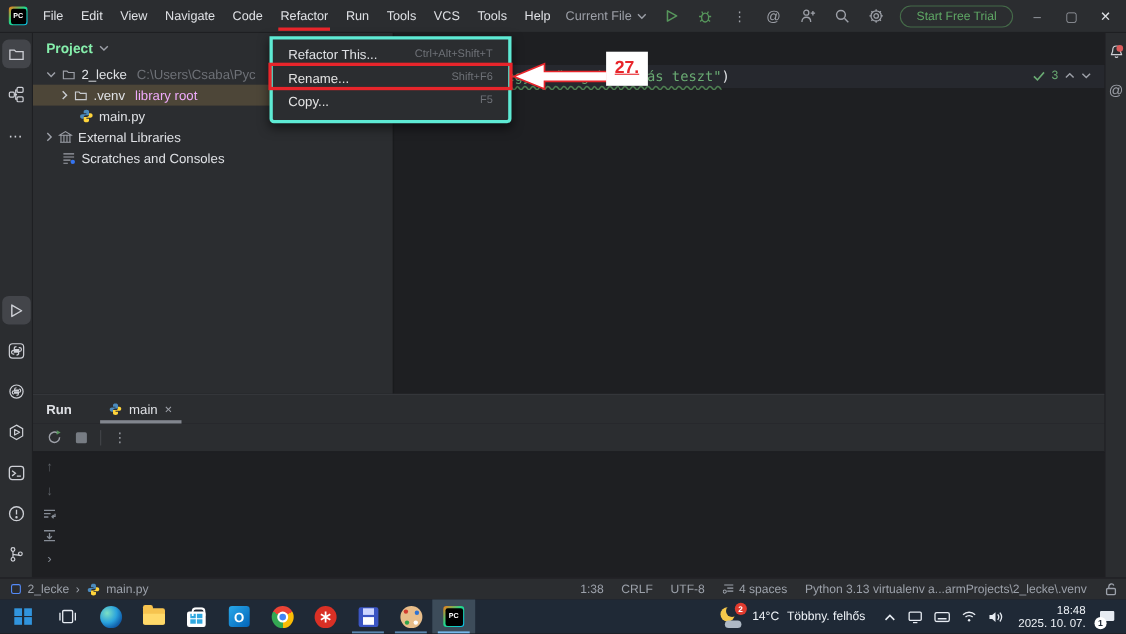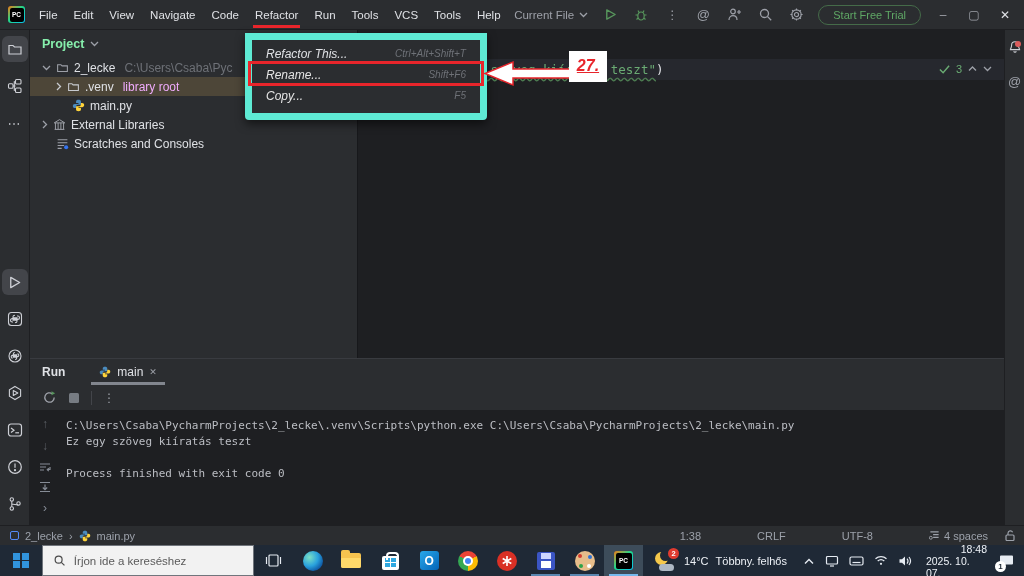--- a/index.html
+++ b/index.html
@@ -25,23 +25,23 @@
   .tb-right { margin-left:auto; display:flex; align-items:center; gap:13px; padding-right:10px; }
   .runcfg { display:flex; align-items:center; gap:5px; color:#9da0a8; font-size:11.5px; }
   .tb-icon { display:flex; align-items:center; justify-content:center; width:18px; height:18px; }
   .at-glyph { font-size:13px; color:#9da0a8; }
   .trial-btn { border:1px solid #456b49; color:#5fa765; border-radius:12px;
                padding:3px 14px; font-size:11px; }
   .win-btn { color:#9da0a8; font-size:12px; width:18px; text-align:center; }
   .win-btn.close { color:#dfe1e5; }
 
   
-  .dropdown { position:absolute; left:-2px; top:calc(100% + 3px); width:242px;
-              background:#2b2d30; border:7px solid #5eead4; border-radius:0 0 4px 4px;
-              padding:4px 0 6px 0; z-index:45; box-shadow:0 4px 10px rgba(0,0,0,.55);font-style:italic; }
+  .dropdown { position:absolute; left:-2px; top:calc(100% + 3px); width:220px;
+              background:#2b2d30; border:3px solid #5eead4; border-radius:0 0 4px 4px;
+              padding:4px 0 6px 0; z-index:45; box-shadow:0 4px 10px rgba(0,0,0,.55); }
   .dd-row { display:flex; align-items:center; height:21px; padding:0 14px; font-size:12px; }
   .dd-label { color:#dfe1e5; line-height:21px; }
   .dd-row.disabled .dd-label { color:#e5e5e5; }
   .dd-short { margin-left:auto; color:#6e7177; font-size:10px; }
   .annot-box { position:absolute; left:-4px; right:-4px; top:21px; height:25px;
                border:3px solid #e8252b; z-index:61; }
   .annot-arrow { position:absolute; left:calc(100% + 3px); top:20px; z-index:62; }
   .annot-step { position:absolute; left:calc(100% + 89px); top:11px; width:38px; height:31px;
                 background:#fff; color:#e8252b; font-weight:700; font-size:16px;
                 display:flex; align-items:center; justify-content:center;
@@ -113,21 +113,21 @@
                   font-size:11px; color:#bcbec4; }
   .console-line { min-height:16px; line-height:16px; white-space:pre; }
 
   
   .statusbar { position:absolute; left:0; top:525px; width:1024px; height:20px;
                background:#2b2d30; border-top:1px solid #1e1f22; display:flex;
                align-items:center; color:#9ca1aa; font-size:11px; padding:0 8px 0 10px; }
   .crumb { display:flex; align-items:center; gap:6px; }
   .crumb-proj-icon { width:9px; height:9px; border:1.5px solid #548af7; border-radius:2px; }
   .sb-right { margin-left:auto; display:flex; align-items:center; gap:16px; }
-  .sb-item { display:flex; align-items:center; gap:4px; white-space:nowrap;margin-left:40px; }
+  .sb-item { display:flex; align-items:center; gap:4px; white-space:nowrap; }
 
   
   .taskbar { position:absolute; left:0; top:545px; width:1024px; height:31px;
              background:#1f2936; display:flex; align-items:stretch; z-index:50; }
   .tb-slot { width:39px; display:flex; align-items:center; justify-content:center;
              position:relative; }
   .start-slot { width:42px; }
   .win-logo { display:grid; grid-template-columns:7px 7px; grid-template-rows:7px 7px;
               gap:1.5px; }
   .win-logo div { background:#3194dd; }
@@ -480,26 +480,20 @@
         <span>↑</span>
         <span>↓</span>
         <svg width="14" height="12" viewBox="0 0 14 12">
           <path d="M2 3h10 M2 6h6 M12 6v2.5H9.5 M10.8 7.2 9.3 8.7l1.5 1.5 M2 9h4" fill="none" stroke="#868c96" stroke-width="1.2"></path>
         </svg>
         <svg width="14" height="12" viewBox="0 0 14 12">
           <path d="M2 1.5h10 M7 3.5v5 M4.8 6.5 7 8.7 9.2 6.5 M2 10.5h10" fill="none" stroke="#868c96" stroke-width="1.2"></path>
         </svg>
         <span style="color:#868c96">›</span>
       </div>
-      <div class="console-body">
-        <div class="console-line">C:\Users\Csaba\PycharmProjects\2_lecke\.venv\Scripts\python.exe C:\Users\Csaba\PycharmProjects\2_lecke\main.py</div>
-        <div class="console-line">Ez egy szöveg kiíratás teszt</div>
-        <div class="console-line"></div>
-        <div class="console-line">Process finished with exit code 0</div>
-      </div>
     </div>
   </div>
 
   <div class="statusbar">
     <div class="crumb">
       <span class="crumb-proj-icon"></span>
       <span>2_lecke</span>
       <span>›</span>
       <svg width="12" height="12" viewBox="0 0 16 16">
         <path fill="#4b8bbe" d="M8 1C6 1 5 1.8 5 3v2h3v1H3.5C2 6 1 7 1 8.5S2 11 3.5 11H5V9.5C5 8 6 7 7.5 7H11V3c0-1.2-1-2-3-2z"></path>
@@ -511,42 +505,36 @@
       <span class="sb-item">1:38</span>
       <span class="sb-item">CRLF</span>
       <span class="sb-item">UTF-8</span>
       <span class="sb-item">
         <svg width="11" height="11" viewBox="0 0 12 12">
           <path d="M1.5 2h9 M4.5 5h6 M4.5 8h6" fill="none" stroke="#9ca1aa" stroke-width="1.2"></path>
             <circle cx="2" cy="8.5" r="1.6" fill="none" stroke="#9ca1aa" stroke-width="1"></circle>
         </svg>
         <span>4 spaces</span>
       </span>
+      <span class="sb-item">Python 3.13 virtualenv a...armProjects\2_lecke\.venv</span>
       <svg width="12" height="13" viewBox="0 0 12 13">
         <rect x="2" y="6" width="8" height="5.5" rx="1" fill="none" stroke="#9ca1aa" stroke-width="1.2"></rect>
         <path d="M4 6V4.2a2.4 2.4 0 0 1 4.6-.9" fill="none" stroke="#9ca1aa" stroke-width="1.2"></path>
       </svg>
     </div>
   </div>
 
   <div class="taskbar">
     <div class="tb-slot start-slot">
       <div class="win-logo">
           <div></div>
           <div></div>
           <div></div>
           <div></div>
         </div>
-    </div>
-    <div class="search-box">
-      <svg width="13" height="13" viewBox="0 0 15 15" fill="none" stroke="#4a4a4a" stroke-width="1.4">
-        <circle cx="6.5" cy="6.5" r="4"></circle>
-          <line x1="9.6" y1="9.6" x2="13.2" y2="13.2"></line>
-      </svg>
-      <span>Írjon ide a kereséshez</span>
     </div>
     <div class="tb-slot">
       <svg width="17" height="15" viewBox="0 0 17 15" fill="none" stroke="#e6ebf2" stroke-width="1.2">
         <rect x="4" y="2" width="9" height="11" rx="1"></rect>
           <path d="M1.5 4v7 M15.5 4v7"></path>
       </svg>
     </div>
     <div class="tb-slot">
         <div class="edge-ball"></div>
       </div>

